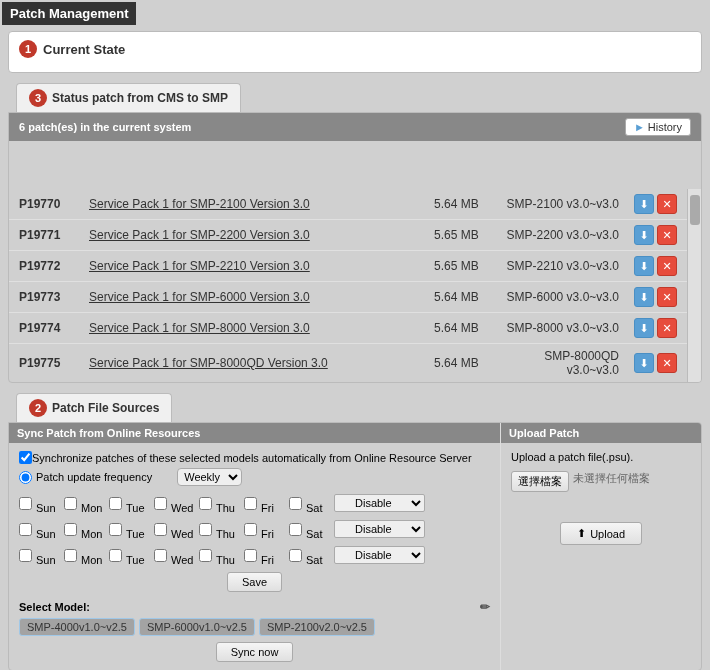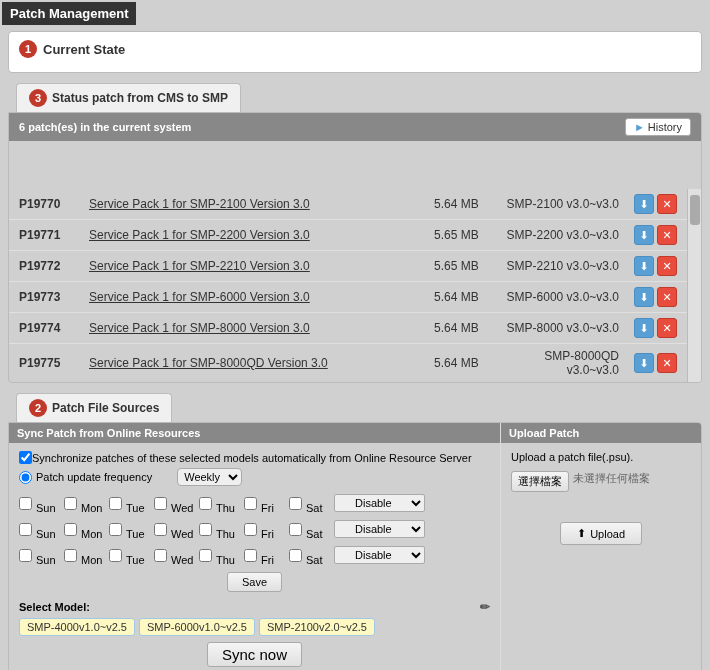--- a/index.html
+++ b/index.html
@@ -283,33 +283,33 @@
       cursor: pointer;
       font-size: 12px;
     }
     .model-tags {
       display: flex;
       flex-wrap: wrap;
       gap: 4px;
       margin-bottom: 6px;
     }
     .model-tag {
-      background: #fef9c3;
+      background: #a3a3a3;
       border: 1px solid #a0c8e8;
       border-radius: 3px;
       padding: 2px 7px;
       font-size: 11px;
       color: #333;
     }
     .btn-sync {
       background: linear-gradient(to bottom, #f5f5f5, #e0e0e0);
       border: 1px solid #aaa;
       border-radius: 3px;
       padding: 3px 14px;
-      font-size: 15px;
+      font-size: 11px;
       cursor: pointer;
       display: block;
       margin: 0 auto;
     }
     .upload-note {
       font-size: 11px;
       margin-bottom: 8px;
     }
     .file-input-row {
       display: flex;

